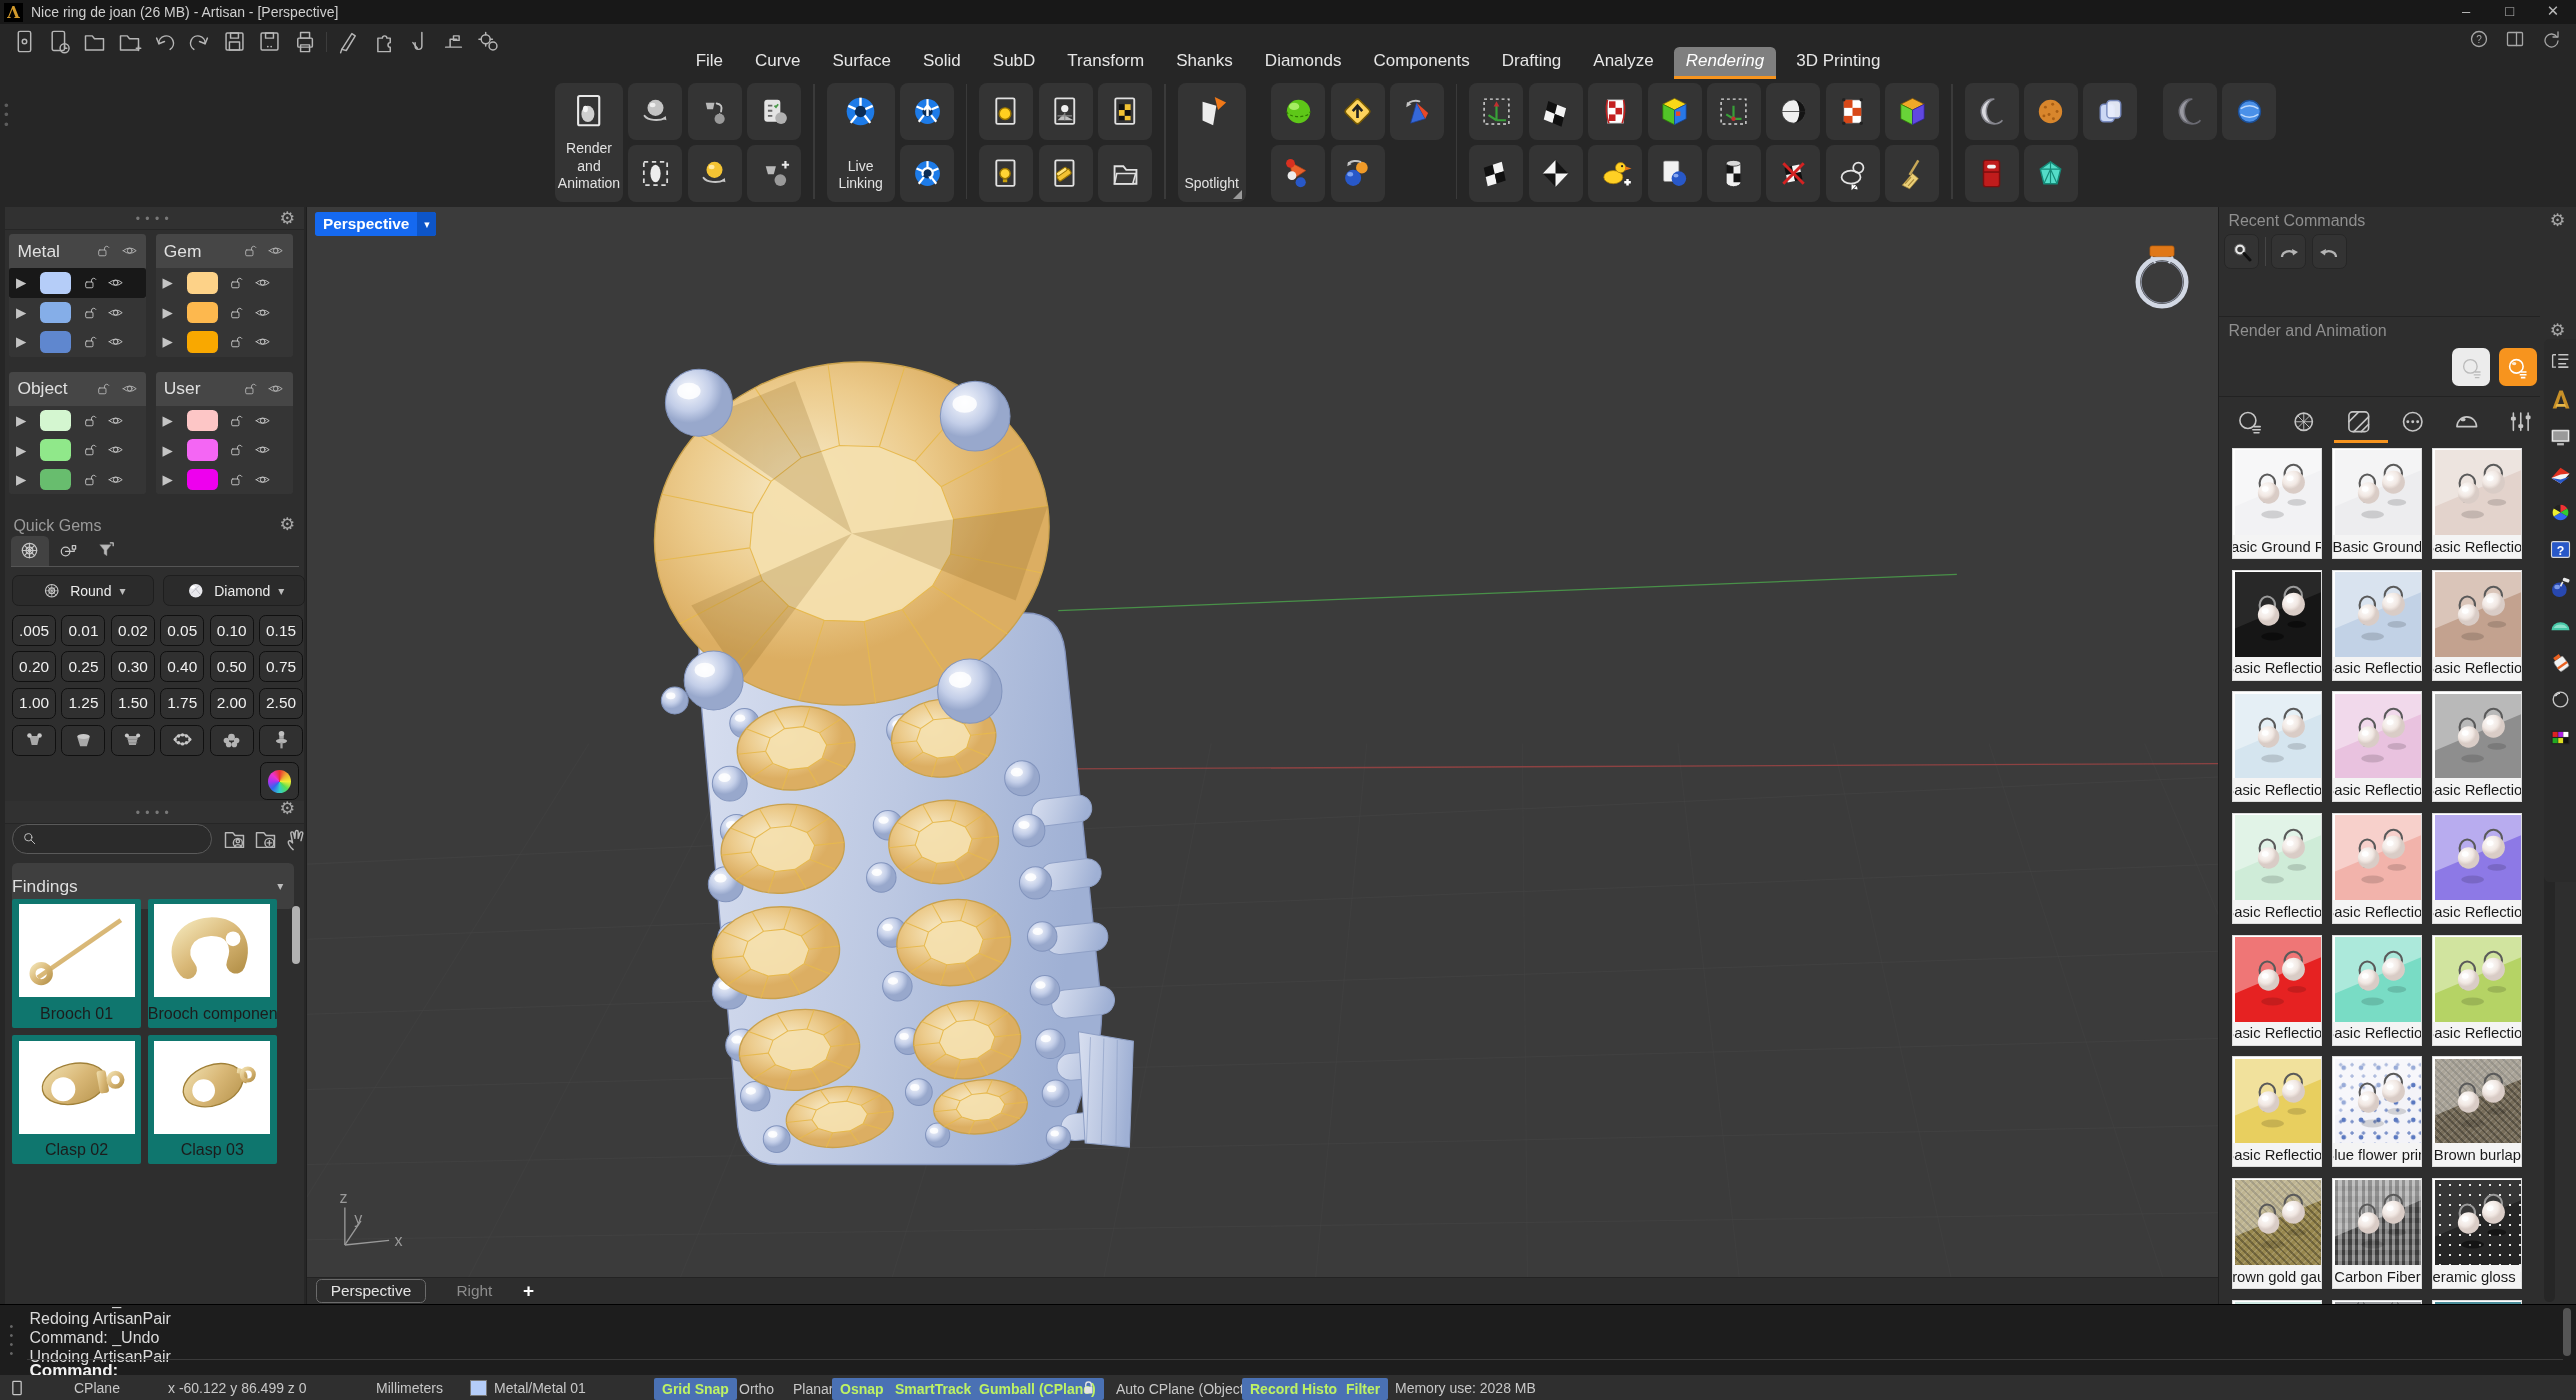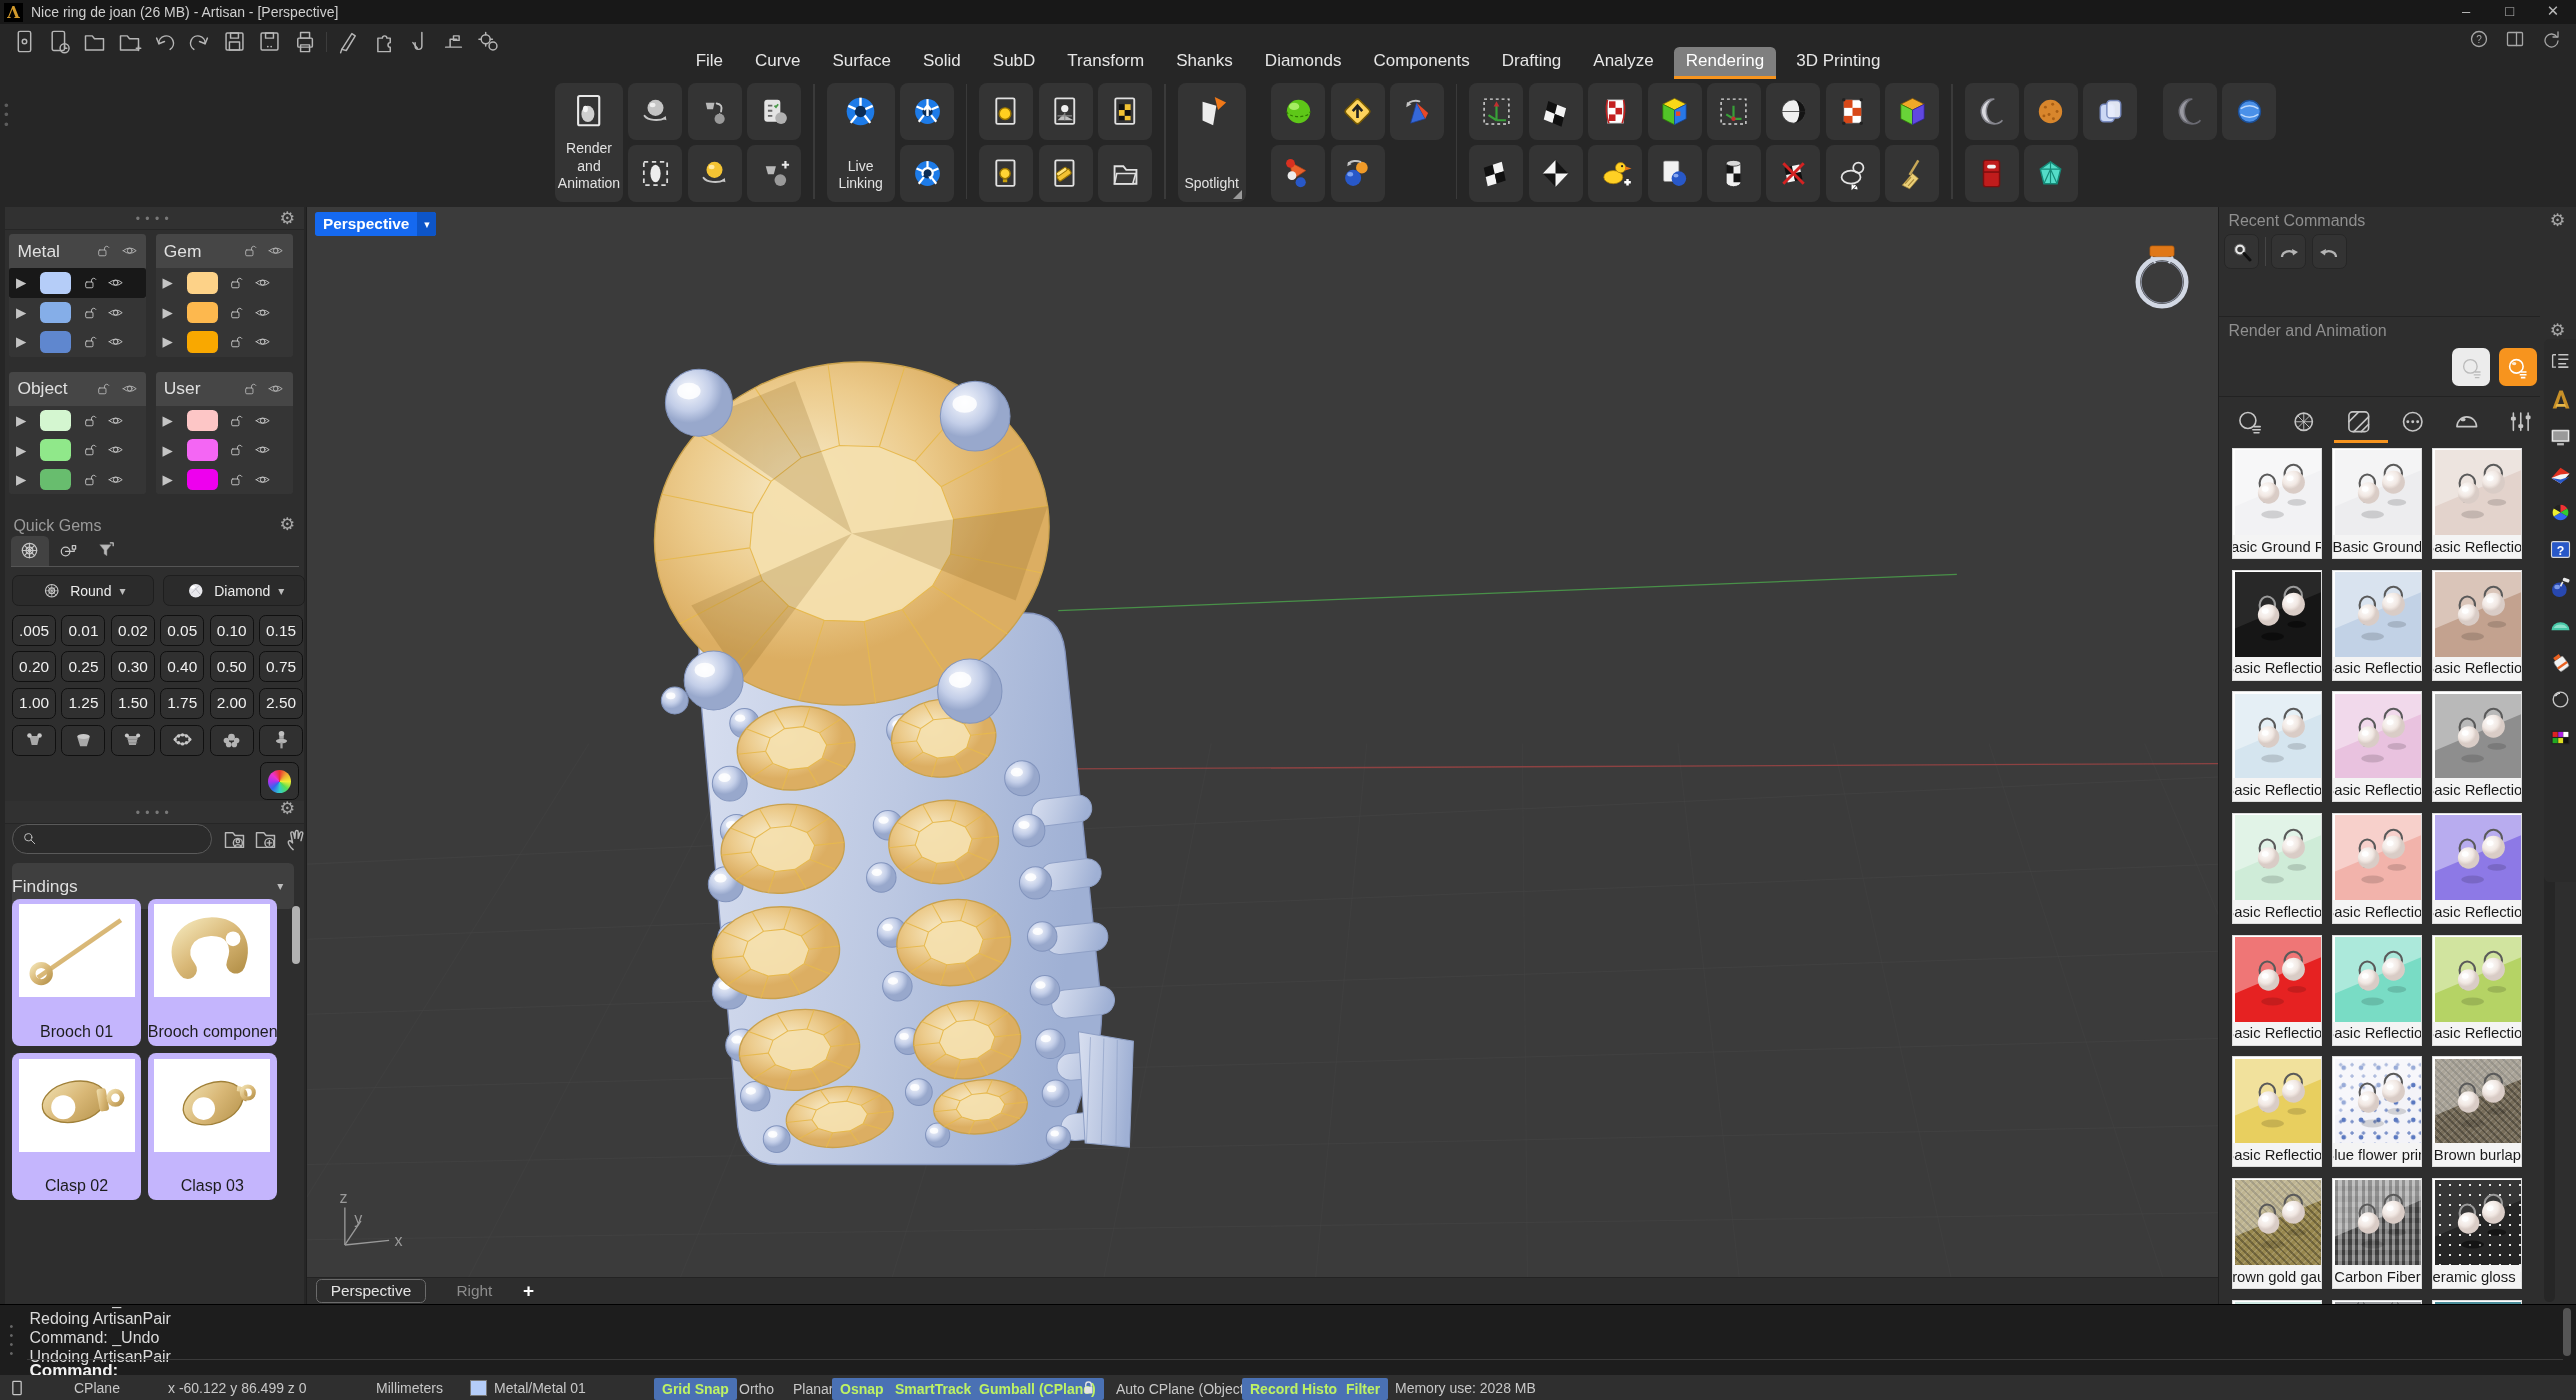--- a/index.html
+++ b/index.html
@@ -27,21 +27,21 @@
   .qb{width:27px;height:27px;opacity:.9;}
   .qbdiv{width:1.3px;height:20px;background:#3c3c3c;}
   #auxicons{position:absolute;right:13.4px;top:27px;display:flex;gap:12px;}
   .aux{width:24px;height:24px;opacity:.8;}
 
   
   #menubar{position:absolute;left:0;top:51px;width:2576px;height:28px;display:flex;
     justify-content:center;align-items:flex-end;gap:8px;}
   .menu-item{font-size:17px;color:#e6e6e6;padding:4px 12px 5.4px;border-radius:5.4px 5.4px 0 0;
     border-bottom:3.4px solid transparent;}
-  .menu-item.active{background:#7f7f7f;color:#fff;border-bottom:3.4px solid var(--orange);}
+  .menu-item.active{background:#7f7f7f;color:#fff;border-bottom:3.4px solid var(--orange);font-style:italic;}
 
   
   #ribbon{position:absolute;left:555px;top:83px;height:125px;display:flex;align-items:flex-start;gap:6.7px;}
   .rgroup{display:flex;gap:5.4px;}
   .bigbtn{width:68px;height:119px;background:var(--cell);border-radius:8px;display:flex;
     flex-direction:column;align-items:center;justify-content:space-between;padding:9.4px 2.7px;position:relative;}
   .bigbtn .bicon{width:39px;height:39px;}
   .bigbtn .blabel{font-size:14px;color:#e2e2e2;text-align:center;line-height:1.25;}
   .corner{position:absolute;right:4px;bottom:3.4px;width:0;height:0;
     border-left:9.4px solid transparent;border-bottom:9.4px solid #9a9a9a;}
@@ -101,21 +101,21 @@
   #search-wrap svg{width:17.4px;height:17.4px;}
   #search-input{flex:1;background:transparent;border:none;outline:none;color:#ddd;font-size:14.8px;
     font-family:"Liberation Sans",sans-serif;}
   .libico{position:absolute;top:619px;width:27px;height:27px;opacity:.9;}
   #findings-bar{position:absolute;left:6.7px;top:656px;width:282px;height:46px;background:#3f3f3f;
     border-radius:5.4px;display:flex;align-items:center;justify-content:flex-start;}
   #findings-bar .flabel{font-size:17.4px;color:#dedede;}
   #findings-bar .chev{position:absolute;right:10.7px;}
   #findings{position:absolute;left:6.7px;top:692px;width:268px;display:grid;
     grid-template-columns:129px 129px;gap:7.4px 6.7px;}
-  .fcard{height:147px;background:#c4b5fd;border-radius:8px;position:relative;}
+  .fcard{height:129px;background:#0f766e;border-radius:2px;position:relative;}
   .fimg{position:absolute;left:6.7px;top:5.4px;width:116px;height:93px;background:#fff;}
   .flab{position:absolute;left:0;bottom:5.4px;width:100%;text-align:center;font-size:16px;color:#1c1c1c;
     white-space:nowrap;overflow:hidden;}
   #find-scroll{position:absolute;right:4px;top:699px;width:8px;height:58px;background:#b2b2b2;border-radius:4px;}
 
   
   #viewport{position:absolute;left:306px;top:207px;width:1913px;height:1097px;background:#3b3b3b;
     border-left:1.3px solid #1e1e1e;border-right:1.3px solid #1e1e1e;overflow:hidden;}
   #vp-chip{position:absolute;left:8px;top:5.4px;height:24px;display:flex;background:var(--blue);
     border-radius:2.7px;overflow:hidden;z-index:5;}

